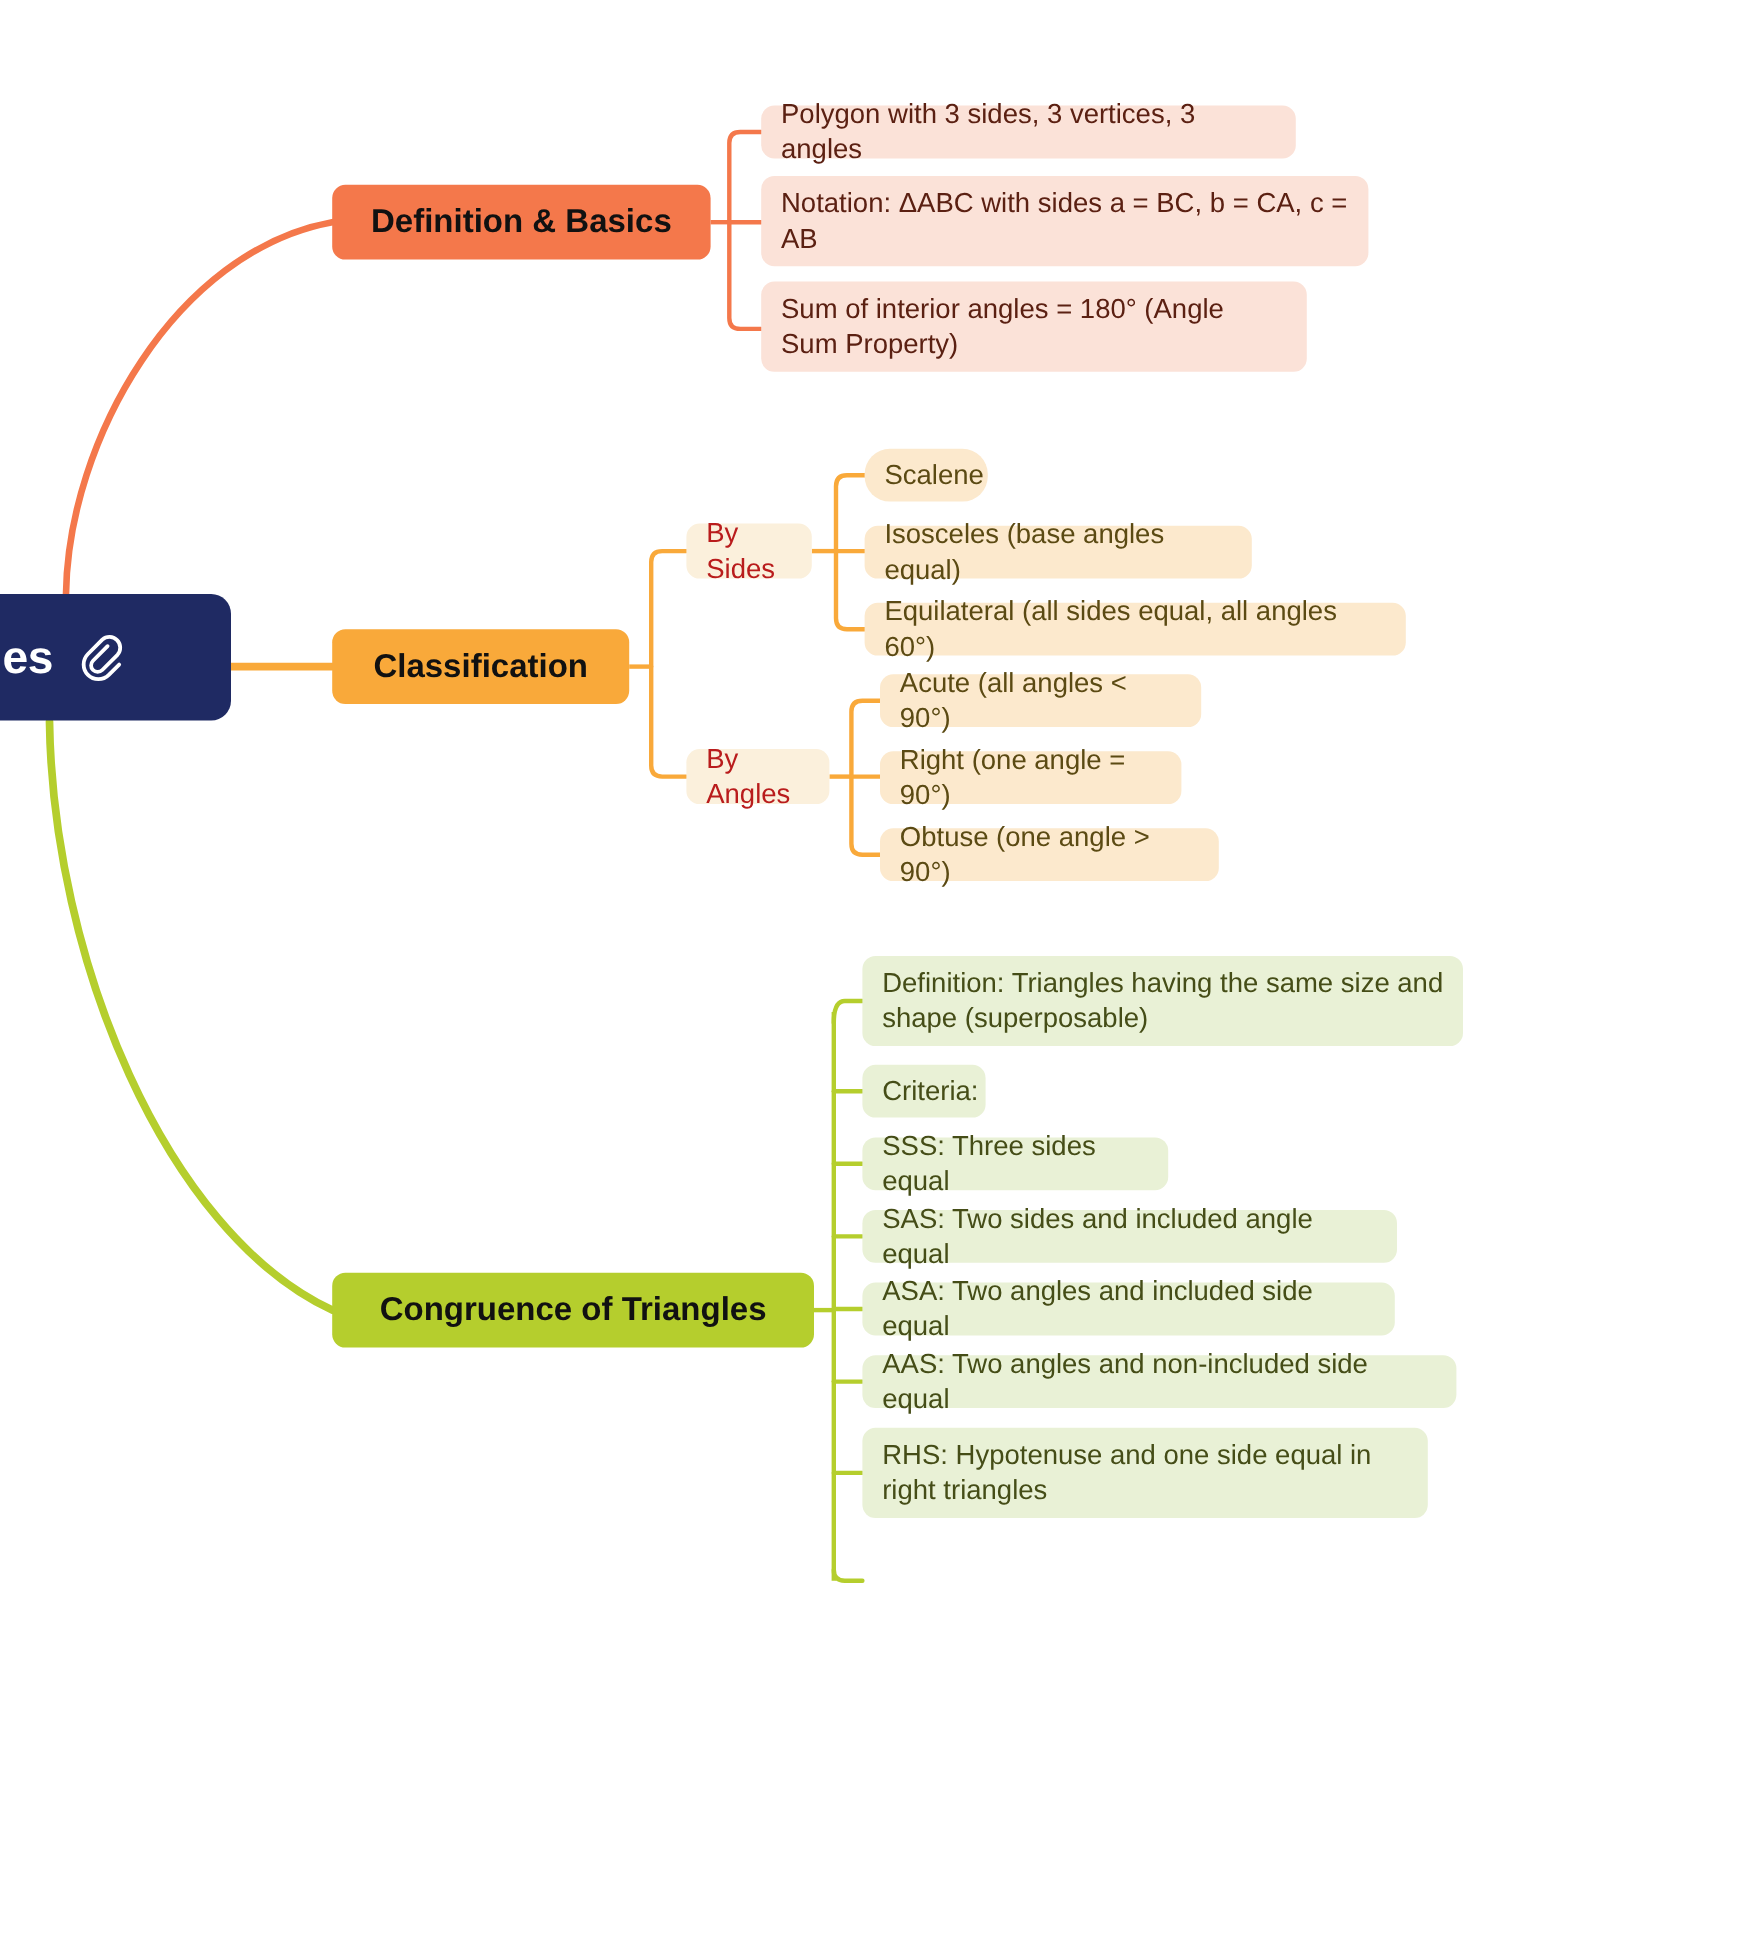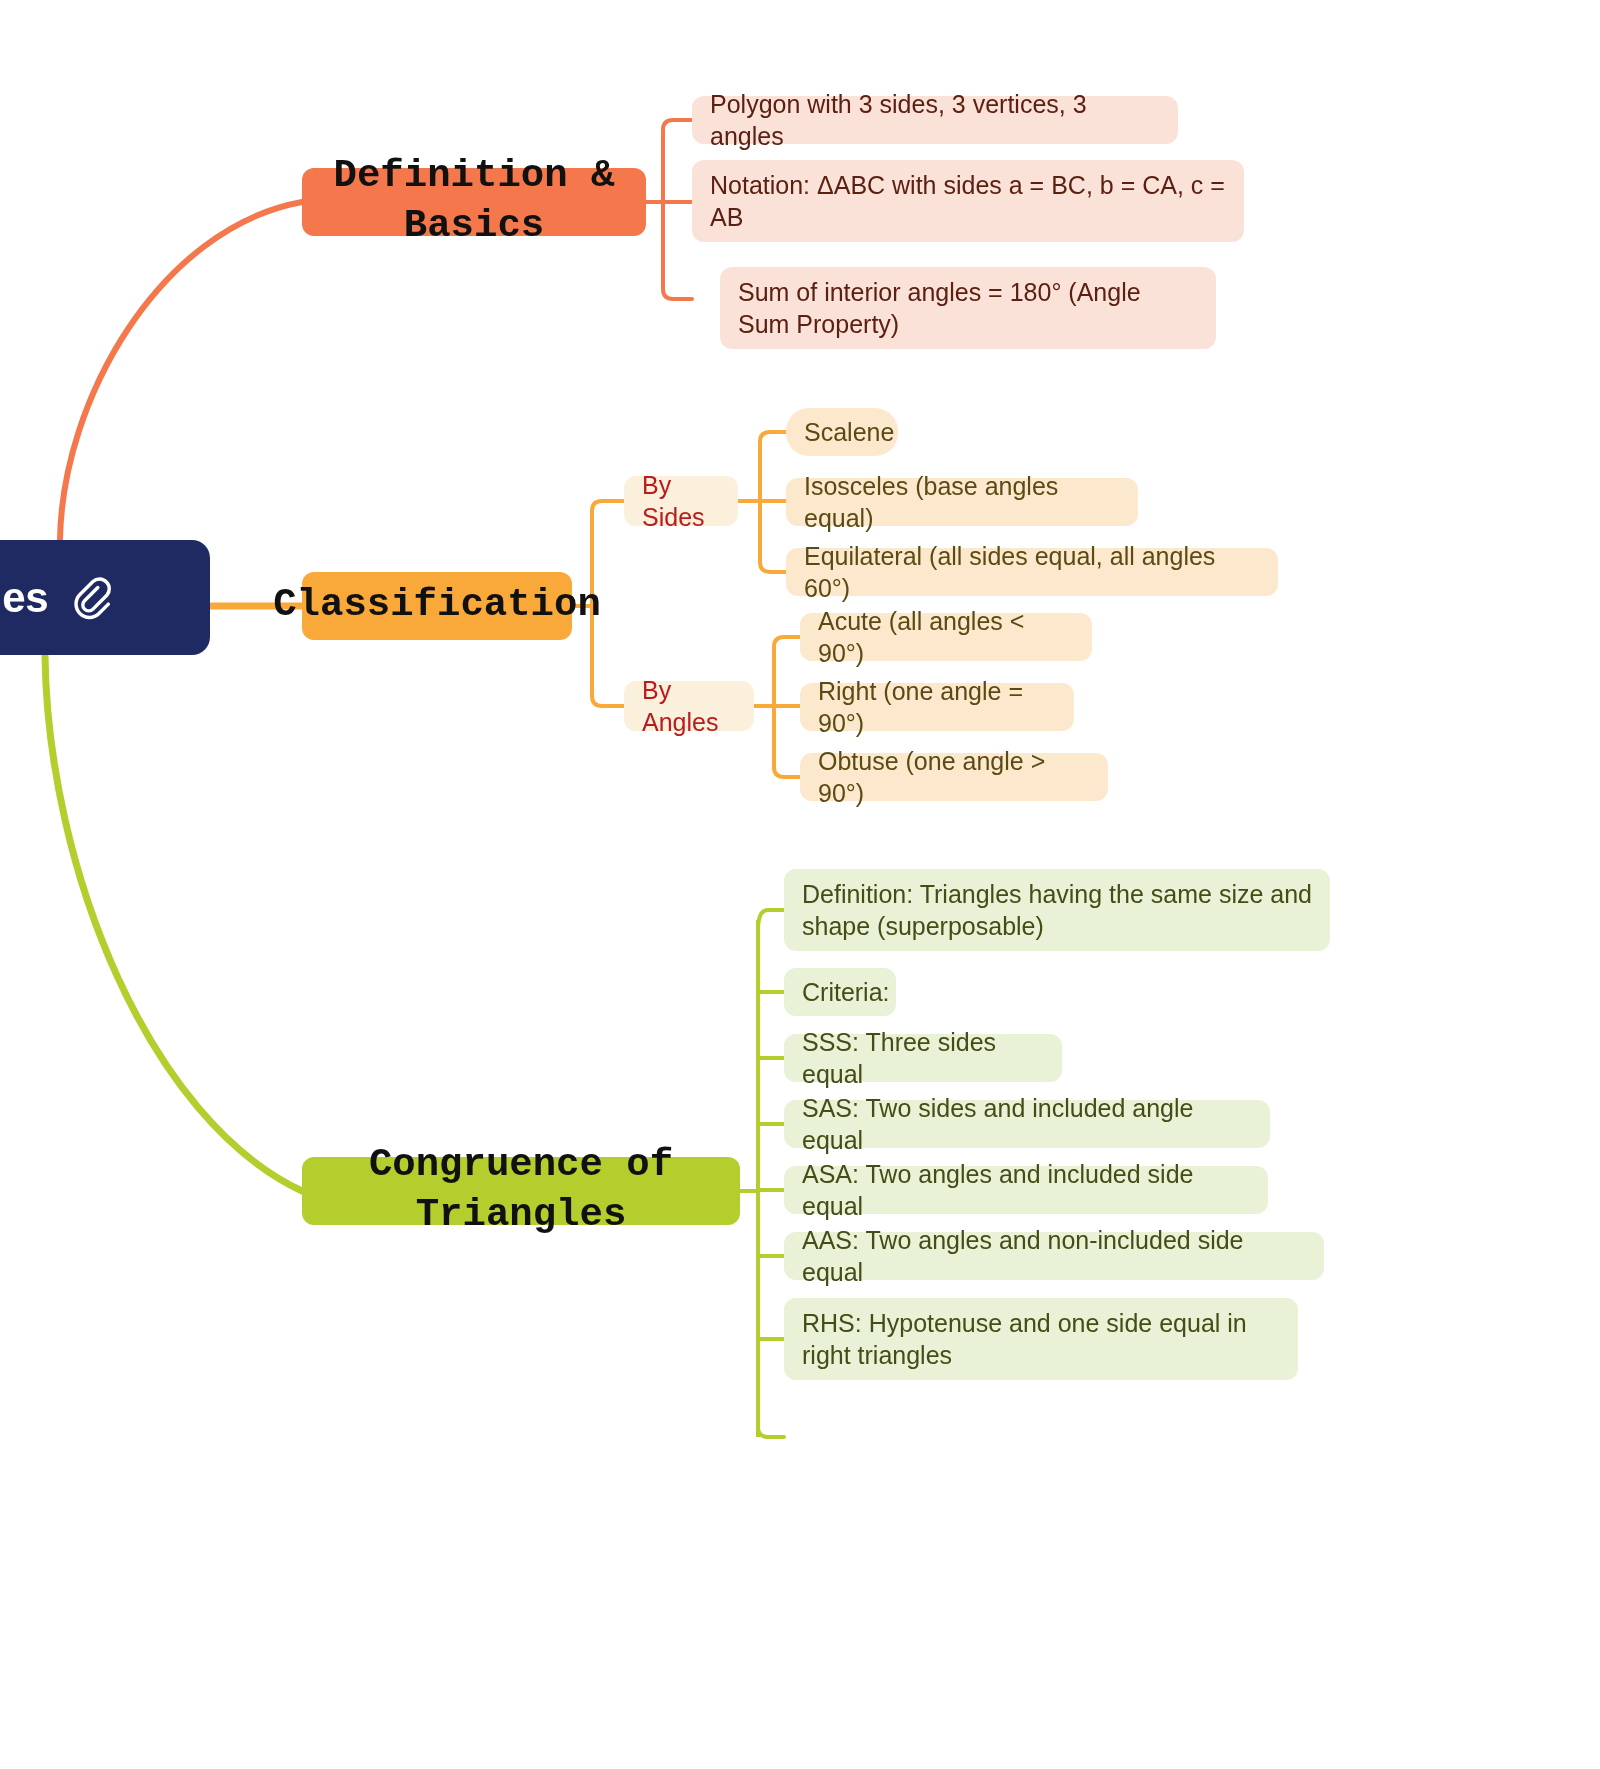--- a/index.html
+++ b/index.html
@@ -49,27 +49,26 @@
     color: #ffffff;
     font-size: 42px;
     font-weight: 700;
     letter-spacing: -0.5px;
   }
   .clip-icon { display: flex; align-items: center; }
 
   
   .branch {
     justify-content: center;
-    font-size: 39px;
+    font-size: 30px;
     font-weight: 700;
     color: #111111;
     border-radius: 12px;
     padding: 0 10px;
     text-align: center;
-    font-family: Liberation Mono, monospace;
   }
   .branch-def   { left: 302px; top: 168px;  width: 344px; height: 68px; background: #F4784B; }
   .branch-class { left: 302px; top: 572px;  width: 270px; height: 68px; background: #F9A93A; }
   .branch-cong  { left: 302px; top: 1157px; width: 438px; height: 68px; background: #B5CE2D; }
 
   
   .sub {
     font-size: 25px;
     color: #b91c1c;
     background: #FBF0DC;
@@ -87,21 +86,21 @@
     border-radius: 12px;
     align-items: center;
   }
   .leaf-orange { background: #FBE2D8; color: #5B2012; }
   .leaf-peach  { background: #FCE9CD; color: #5B4A13; }
   .leaf-green  { background: #E9F1D6; color: #454D17; }
 
   
   .lf-d1 { left: 692px; top: 96px;  width: 486px; height: 48px; }
   .lf-d2 { left: 692px; top: 160px; width: 552px; height: 82px; }
-  .lf-d3 { left: 692px; top: 267px; width: 496px; height: 82px; margin-left: 28px; }
+  .lf-d3 { left: 692px; top: 256px; width: 496px; height: 82px; }
 
   
   .lf-s1 { left: 786px; top: 408px; width: 112px; height: 48px; border-radius: 23px; }
   .lf-s2 { left: 786px; top: 478px; width: 352px; height: 48px; }
   .lf-s3 { left: 786px; top: 548px; width: 492px; height: 48px; }
 
   
   .lf-a1 { left: 800px; top: 613px; width: 292px; height: 48px; }
   .lf-a2 { left: 800px; top: 683px; width: 274px; height: 48px; }
   .lf-a3 { left: 800px; top: 753px; width: 308px; height: 48px; }

